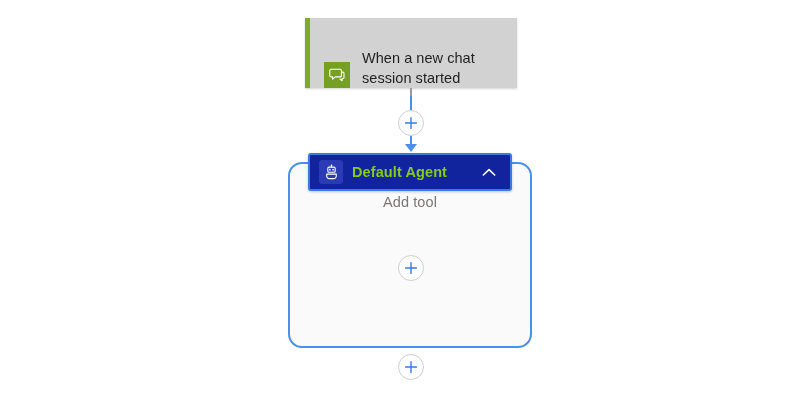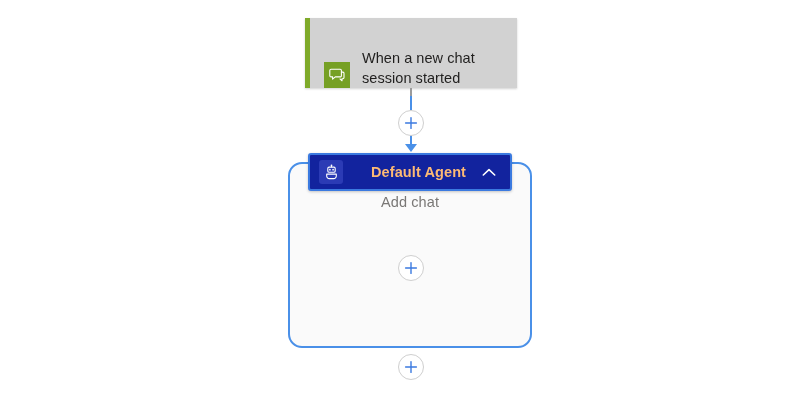--- a/index.html
+++ b/index.html
@@ -166,22 +166,22 @@
     margin-left: 7px;
     border-radius: 3px;
     background: #2b3bb5;
     flex: 0 0 auto;
     display: flex;
     align-items: center;
     justify-content: center;
   }
   .agent-icon svg { display: block; }
   .agent-title {
-    margin-left: 28px;
-    color: #fdba74;
+    margin-left: 9px;
+    color: #84cc16;
     font-size: 14.5px;
     font-weight: bold;
     letter-spacing: 0.1px;
     flex: 1 1 auto;
   }
   .chevron {
     margin-right: 12px;
     flex: 0 0 auto;
     display: flex;
     align-items: center;
@@ -210,21 +210,21 @@
   <div class="arrow-down"></div>
 
   <div class="plus-btn plus-top">
     <svg width="14" height="14" viewBox="0 0 14 14" aria-hidden="true">
       <path d="M7 1.6v10.8M1.6 7h10.8" stroke="#3b7ae0" stroke-width="1.4" stroke-linecap="round"></path>
     </svg>
   </div>
 
   <div class="agent-group">
     <div class="agent-body">
-      <div class="add-tool-label">Add chat</div>
+      <div class="add-tool-label">Add tool</div>
     </div>
   </div>
 
   <div class="plus-btn plus-tool">
     <svg width="14" height="14" viewBox="0 0 14 14" aria-hidden="true">
       <path d="M7 1.6v10.8M1.6 7h10.8" stroke="#3b7ae0" stroke-width="1.4" stroke-linecap="round"></path>
     </svg>
   </div>
 
   <div class="agent-header-wrap">

